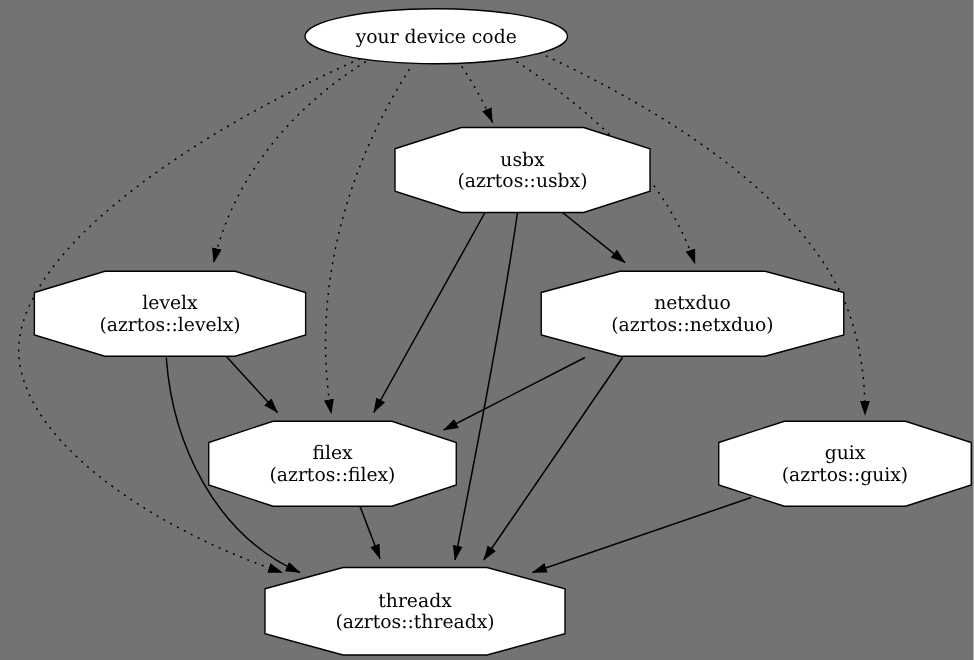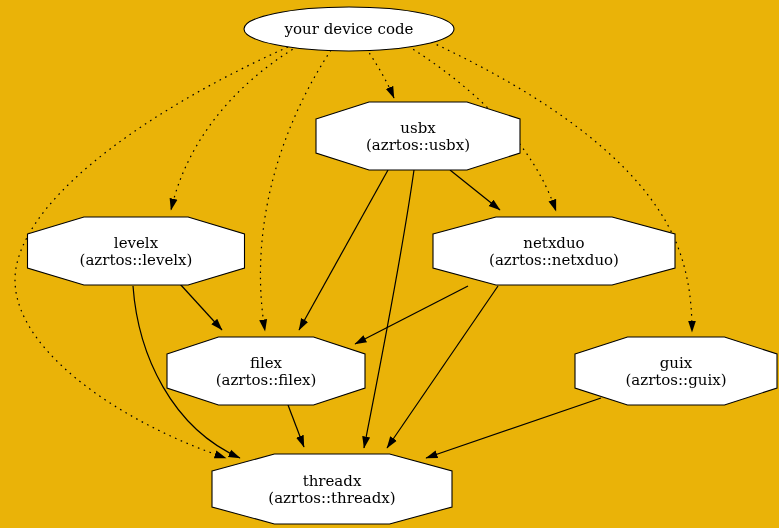--- a/index.html
+++ b/index.html
@@ -4,21 +4,21 @@
 <style>
   html, body {
     margin: 0;
     padding: 0;
     background: #ffffff;
   }
   .canvas {
     position: relative;
     width: 779px;
     height: 528px;
-    background: #eab308;
+    background: #737373;
     overflow: hidden;
   }
   .edge {
     fill: none;
     stroke: #000000;
     stroke-width: 1.2;
   }
   .edge.dotted {
     stroke-dasharray: 1.6 4.6;
   }

